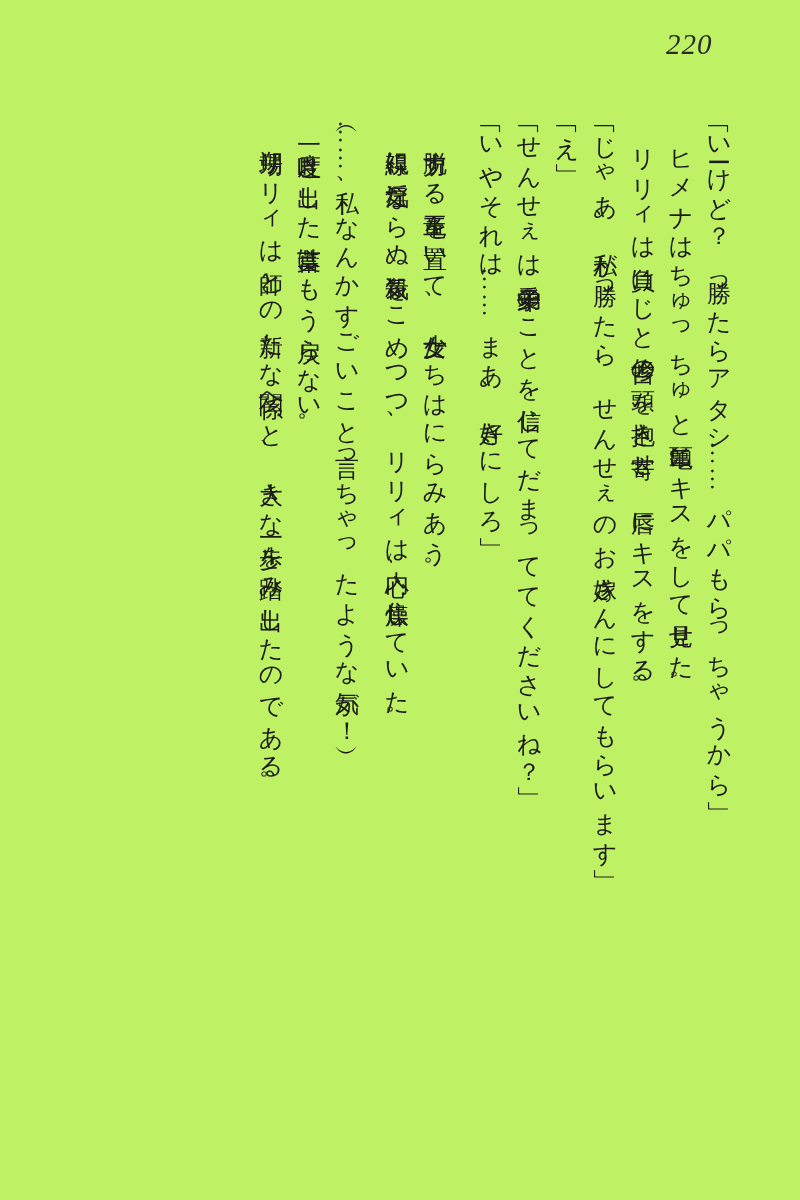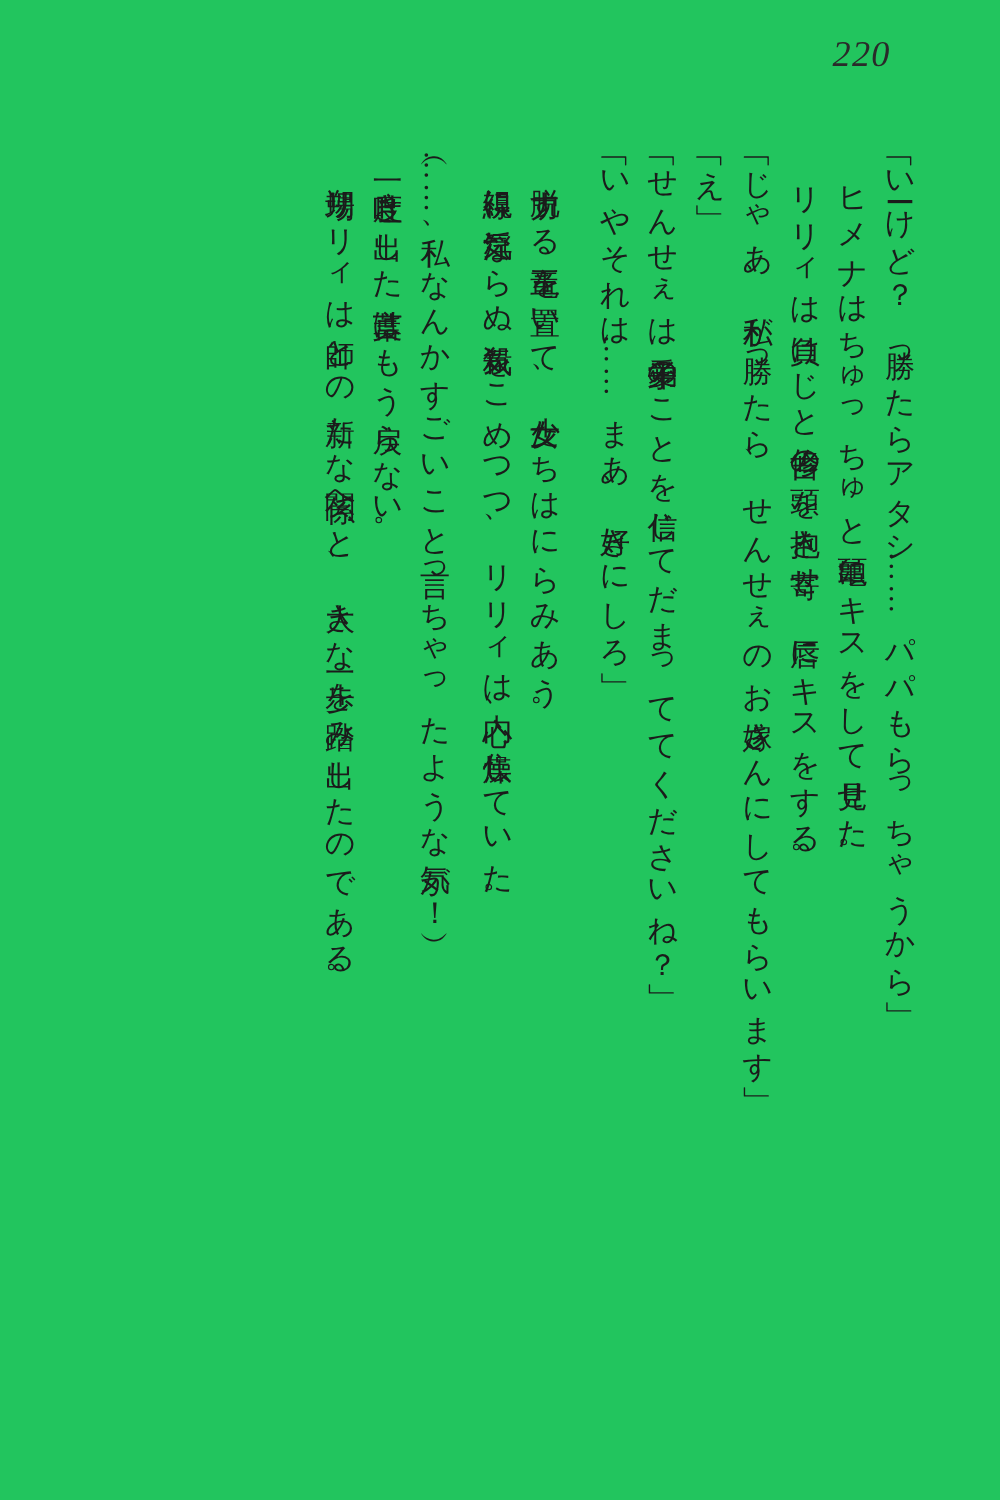--- a/index.html
+++ b/index.html
@@ -4,21 +4,21 @@
 <style>
   html, body {
     margin: 0;
     padding: 0;
     background: #e8e8e8;
   }
   .page {
     position: relative;
     width: 800px;
     height: 1200px;
-    background: #22c55e;
+    background: #bef264;
     overflow: hidden;
     font-family: "Liberation Serif", "DejaVu Serif", serif;
   }
   .page-number {
     position: absolute;
     top: 28px;
     left: 666px;
     font-style: italic;
     font-size: 29px;
     letter-spacing: 1px;

